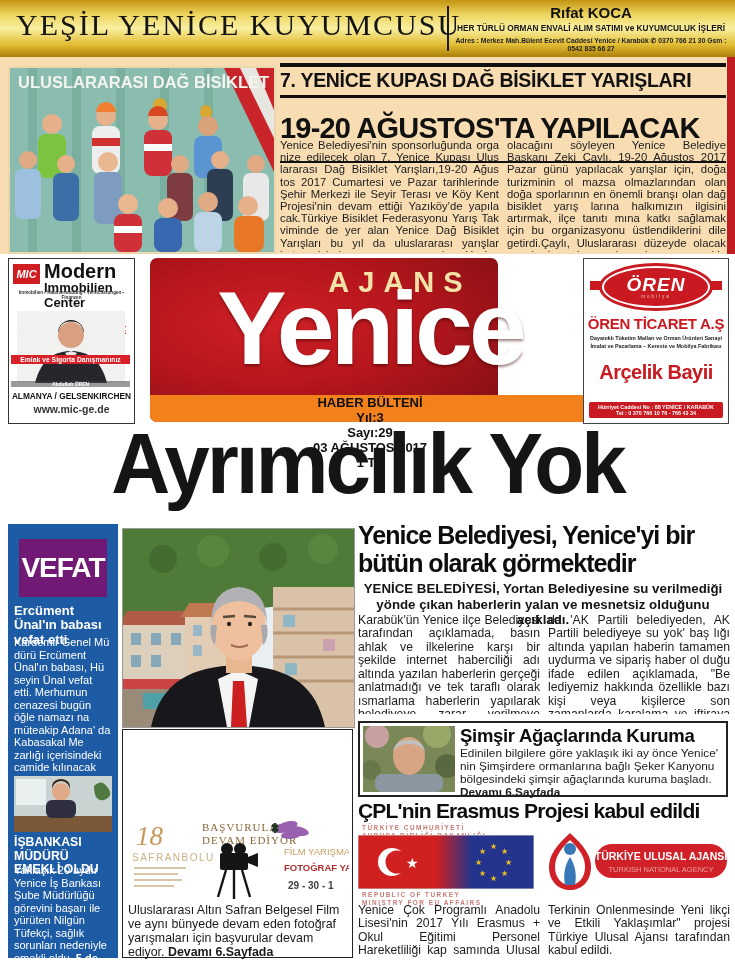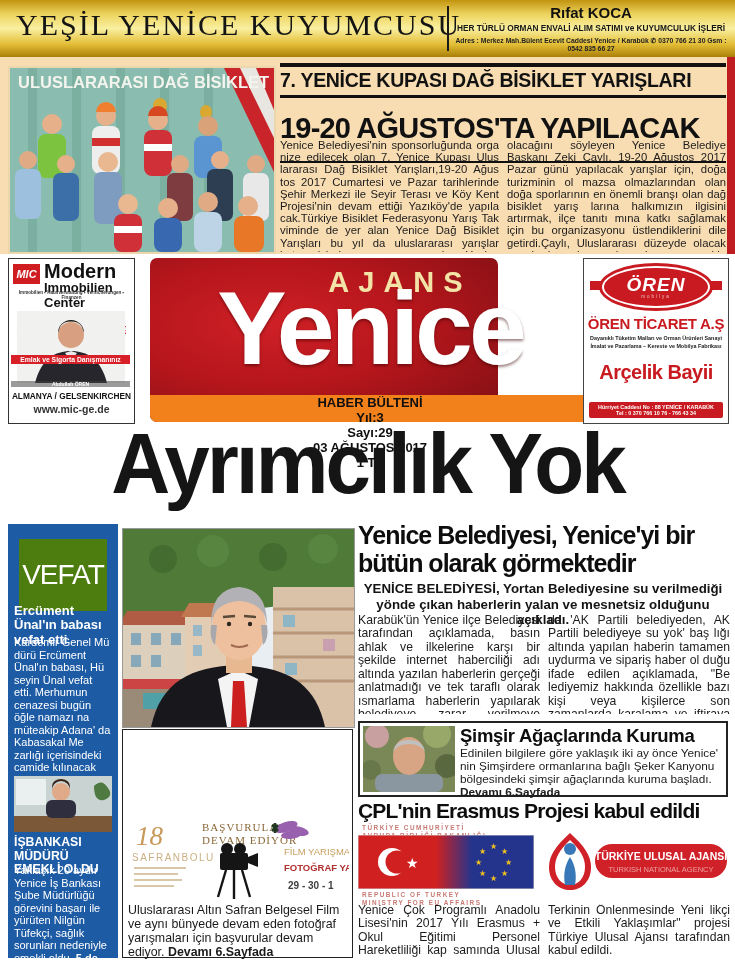--- a/index.html
+++ b/index.html
@@ -72,23 +72,23 @@
   .oren-footer{position:absolute;left:5px;bottom:5px;width:134px;background:#c81a20;color:#fff;
     font-size:5.4px;font-weight:bold;text-align:center;padding:2px 0;border-radius:2px;box-sizing:border-box;}
 
   
   .main-headline{left:0;top:420px;width:735px;text-align:center;font-size:86px;font-weight:800;
     color:#151515;letter-spacing:-3px;line-height:1.02;transform:scaleX(0.95);transform-origin:center;
     white-space:nowrap;}
 
   
   .blue-col{left:8px;top:524px;width:110px;height:434px;background:#1d5ba5;}
-  .vefat-box{position:absolute;left:11px;top:15px;width:88px;height:72px;background:#4d7c0f;
+  .vefat-box{position:absolute;left:11px;top:15px;width:88px;height:58px;background:#701a75;
     color:#fff;display:flex;align-items:center;justify-content:center;
-    font-size:28px;font-weight:400;letter-spacing:-1px;}
+    font-size:28px;font-weight:700;letter-spacing:-1px;}
   .blue-h1{position:absolute;left:6px;top:80px;width:98px;color:#fff;font-weight:800;font-size:13px;line-height:1.1;}
   .blue-body1{position:absolute;left:6px;top:112px;width:98px;color:#fff;font-size:11px;line-height:1.14;}
   .blue-photo{position:absolute;left:6px;top:252px;width:98px;height:56px;}
   .blue-h2{position:absolute;left:6px;top:312px;width:100px;color:#fff;font-weight:800;font-size:12.3px;line-height:1.1;}
   .blue-body2{position:absolute;left:6px;top:340px;width:98px;color:#fff;font-size:11px;line-height:1.14;}
   .blue-body2 .more{font-weight:800;}
 
   
   .mayor-photo{left:122px;top:528px;width:231px;height:198px;border:1px solid #999;background:#fff;}
   .mid-box{left:122px;top:729px;width:231px;height:229px;border:1px solid #222;background:#fff;box-sizing:border-box;}

